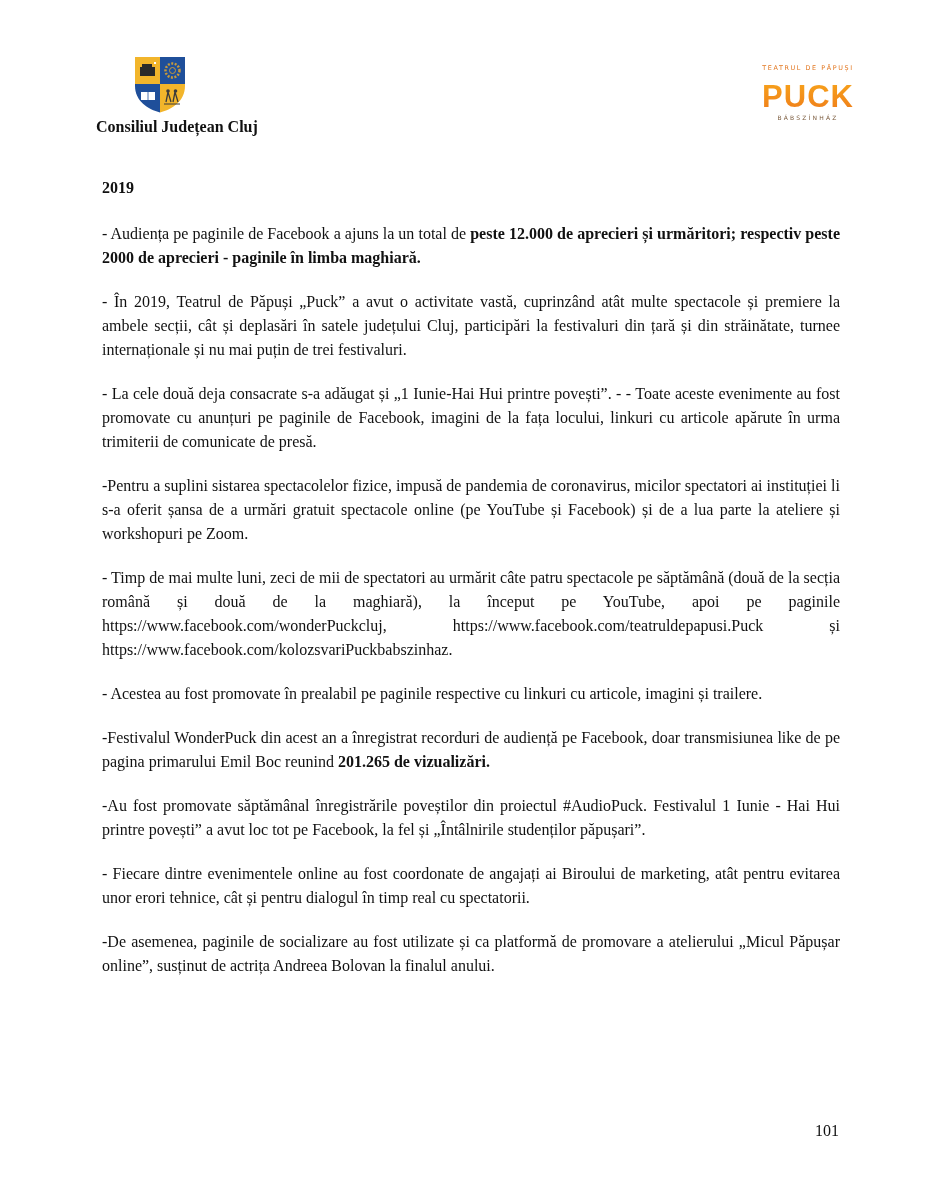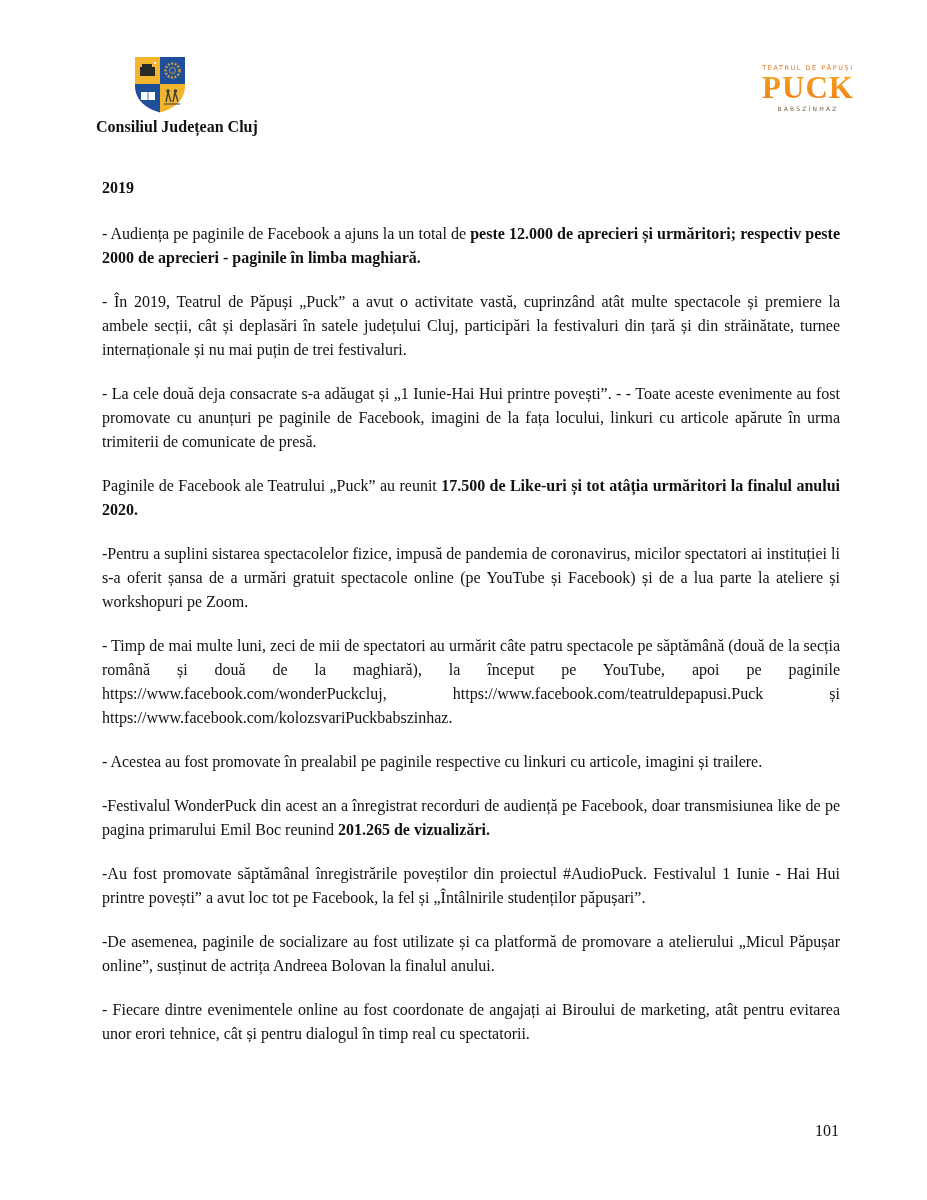--- a/index.html
+++ b/index.html
@@ -18,25 +18,25 @@
       font-weight: bold; font-size: 16px; text-align: left; white-space: nowrap;
     }
     .header-right {
       position: absolute; left: 752px; top: 64px; width: 112px; text-align: center;
     }
     .puck-top {
       font-family: "DejaVu Sans", sans-serif; font-size: 6.4px; letter-spacing: 1.6px;
       color: #e2761f; white-space: nowrap;
     }
     .puck-word {
-      font-family: Liberation Serif, serif; font-weight: bold; font-size: 31px;
+      font-family: Liberation Sans, sans-serif; font-weight: bold; font-size: 31px;
       line-height: 30px; letter-spacing: 1px;
       background: linear-gradient(180deg, #f7a21b 0%, #ef7d1a 100%);
       -webkit-background-clip: text; background-clip: text; color: transparent;
-      margin-top: 1px;
+      margin-top: 10px;
     }
     .puck-bottom {
       font-family: "DejaVu Sans", sans-serif; font-size: 6px; letter-spacing: 2.2px;
       color: #7a5a3c; white-space: nowrap; margin-top: 2px;
     }
     .content {
       position: absolute; left: 102px; top: 176px; width: 738px;
       font-size: 16px; line-height: 24px;
     }
     .year {
@@ -82,24 +82,23 @@
 </div>
 
 <div class="content">
   <div>
     <div class="year">2019</div>
     <p class="para"><span>- Audiența pe paginile de Facebook a ajuns la un total de </span><b>peste 12.000 de aprecieri și urmăritori; respectiv peste 2000 de aprecieri - paginile în limba maghiară.</b></p>
     <p class="para"><span>- În 2019, Teatrul de Păpuși „Puck” a avut o activitate vastă, cuprinzând atât  multe spectacole și premiere la ambele secții, cât și deplasări în satele județului Cluj, participări la festivaluri din țară și din străinătate, turnee internaționale și nu mai puțin de trei festivaluri.</span></p>
     <p class="para"><span>- La cele două deja consacrate s-a adăugat și „1 Iunie-Hai Hui printre povești”. - - Toate aceste evenimente au fost promovate cu anunțuri pe paginile de Facebook, imagini de la fața locului, linkuri cu articole apărute în urma trimiterii de comunicate de presă.</span></p>
   </div>
   <div>
-    <p class="para"><span>Paginile de Facebook ale Teatrului „Puck” au reunit </span><b>17.500 de Like-uri și tot atâția urmăritori la finalul anului 2020.</b></p>
     <p class="para"><span>-Pentru a suplini sistarea spectacolelor fizice, impusă de pandemia de coronavirus, micilor spectatori ai instituției li s-a oferit șansa de a urmări gratuit spectacole online (pe YouTube și Facebook) și de a lua parte la ateliere și workshopuri pe Zoom.</span></p>
     <p class="para"><span>- Timp de mai multe luni, zeci de mii de spectatori au urmărit câte patru spectacole pe săptămână (două de la secția română și două de la maghiară), la început pe YouTube, apoi pe paginile https://www.facebook.com/wonderPuckcluj, https://www.facebook.com/teatruldepapusi.Puck și https://www.facebook.com/kolozsvariPuckbabszinhaz.</span></p>
     <p class="para"><span>- Acestea au fost promovate în prealabil pe paginile respective cu linkuri cu articole, imagini și trailere.</span></p>
     <p class="para"><span>-Festivalul WonderPuck din acest an a înregistrat recorduri de audiență pe Facebook, doar transmisiunea like de pe pagina primarului Emil Boc reunind </span><b>201.265 de vizualizări.</b></p>
     <p class="para"><span>-Au fost promovate săptămânal înregistrările poveștilor din proiectul #AudioPuck. Festivalul 1 Iunie - Hai Hui printre povești” a avut loc tot pe Facebook, la fel și „Întâlnirile studenților păpușari”.</span></p>
+    <p class="para"><span>- Fiecare dintre evenimentele online au fost coordonate de angajați ai Biroului de marketing, atât pentru evitarea unor erori tehnice, cât și pentru dialogul în timp real cu spectatorii.</span></p>
     <p class="para"><span>-De asemenea, paginile de socializare au fost utilizate și ca platformă de promovare a atelierului „Micul Păpușar online”, susținut de actrița Andreea Bolovan la finalul anului.</span></p>
-    <p class="para"><span>- Fiecare dintre evenimentele online au fost coordonate de angajați ai Biroului de marketing, atât pentru evitarea unor erori tehnice, cât și pentru dialogul în timp real cu spectatorii.</span></p>
   </div>
 </div>
 
 <div class="page-number">101</div>
 
 </body></html>

